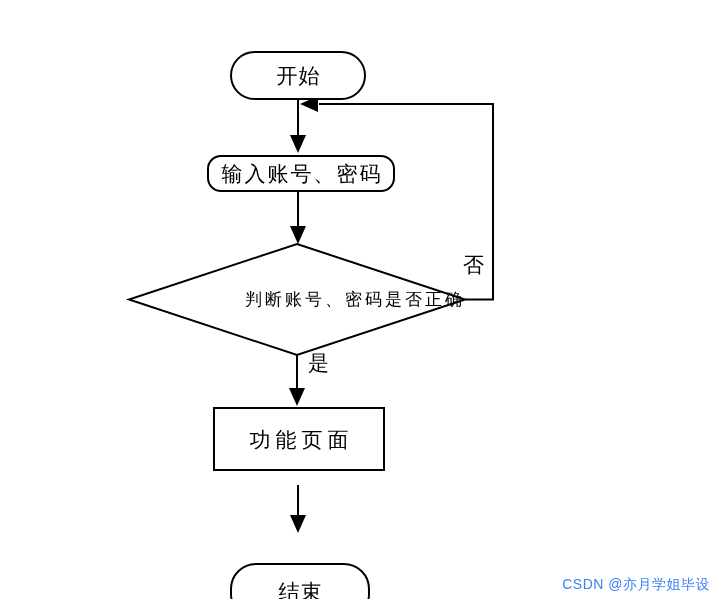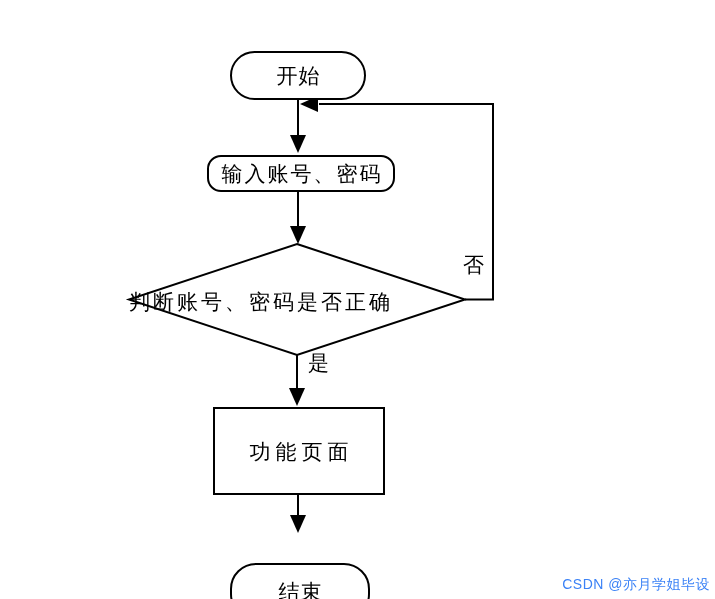--- a/index.html
+++ b/index.html
@@ -46,22 +46,22 @@
   .stadium { border-radius: 26px; margin-top: 28px; }
   .node-label { display: inline-block; }
   .ls1 { letter-spacing: 1px; text-indent: 1px; }
   .ls2 { letter-spacing: 2px; text-indent: 2px; }
   .ls5 { letter-spacing: 5px; text-indent: 5px; }
   .decision-label {
     position: absolute;
     left: 129px;
     top: 288px;
     width: 336px;
-    text-align: left;
-    font-size: 21px;
+    text-align: right;
+    font-size: 17px;
     letter-spacing: 3px;
     white-space: nowrap;
   }
   .branch-label {
     position: absolute;
     font-size: 21px;
     line-height: 1.2;
     white-space: nowrap;
   }
   .branch-yes { left: 308px; top: 350px; }
@@ -117,21 +117,21 @@
 
   <div class="node" style="left:207px; top:155px; width:188px; height:37px;border-radius:14px;">
     <span class="node-label ls2">输入账号、密码</span>
   </div>
 
   <div class="decision-label">判断账号、密码是否正确</div>
 
   <div class="branch-label branch-no">否</div>
   <div class="branch-label branch-yes">是</div>
 
-  <div class="node" style="left:213px; top:407px; width:172px; height:88px;">
+  <div class="node" style="left:213px; top:407px; width:172px; height:64px;">
     <span class="node-label ls5">功能页面</span>
   </div>
 
   <div class="node stadium" style="left:230px; top:535px; width:140px; height:57px;">
     <span class="node-label ls1">结束</span>
   </div>
 
   <div class="watermark">CSDN @亦月学姐毕设</div>
 
 </div>

